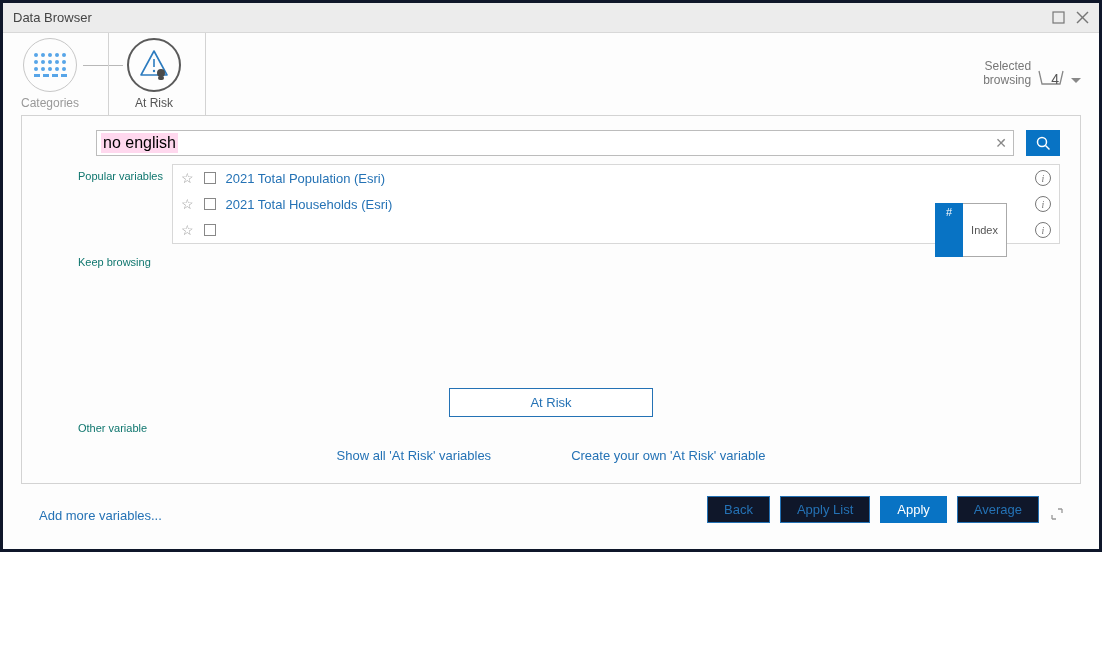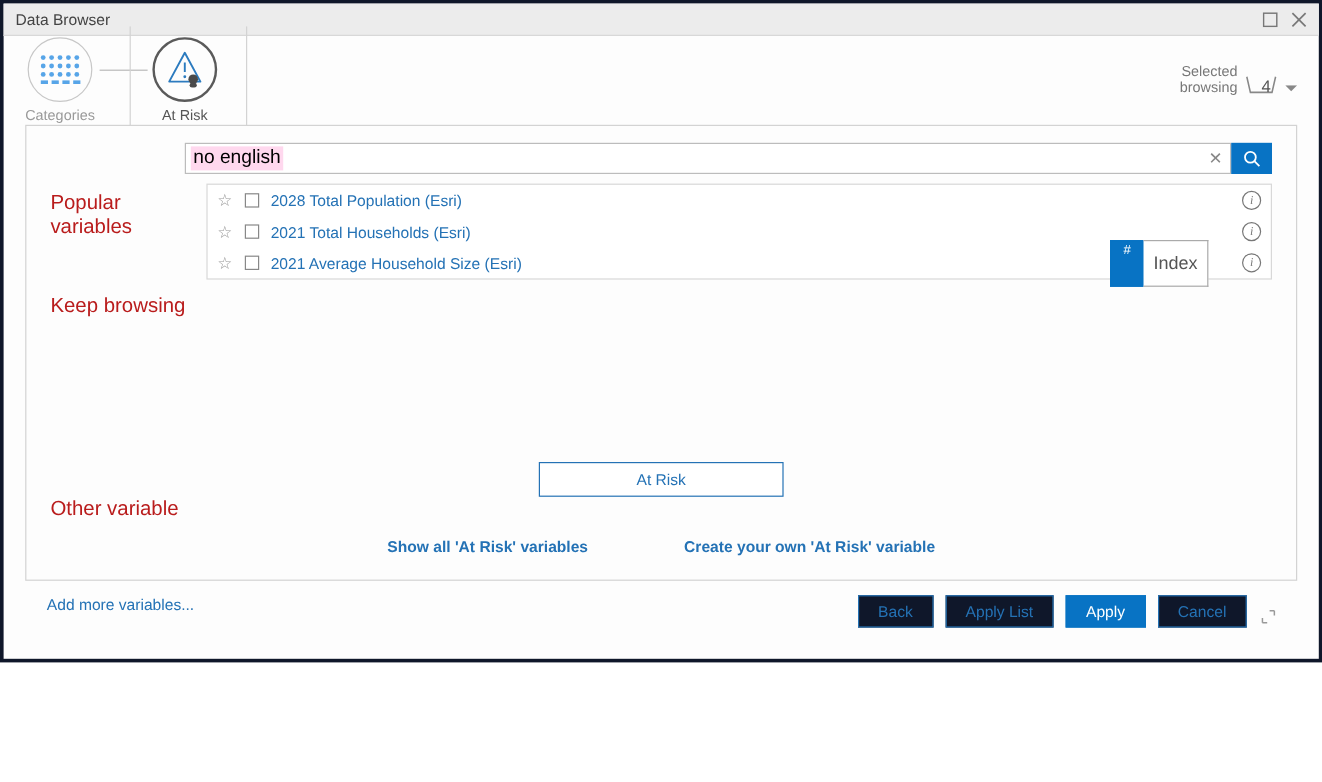--- a/index.html
+++ b/index.html
@@ -32,50 +32,50 @@
   position: absolute;
   top: -83px; 
   left: 86px;
   width: 96px;
   height: 83px;
   border: 1px solid #d3d3d3;
   border-top: none;
   border-bottom: none;
 }
 
-.search-row { display: flex; margin-left: 112px; margin-bottom: 8px; }
+.search-row { display: flex; margin-left: 54px; margin-bottom: 8px; gap: 12px; }
 .search-input-wrap { flex: 1; border: 1px solid #bcbcbc; display: flex; align-items: center; height: 26px; background: #fff; }
 .search-input-wrap input { flex: 1; border: none; outline: none; padding: 0 6px; font-size: 13px; background: transparent; }
 .search-highlight { background: #ffd8ee; padding: 1px 2px; margin-left:4px;}
 .clear-icon { width: 24px; text-align: center; color: #888; cursor: pointer; font-size: 14px;}
 .search-btn { width: 34px; height: 26px; background: #0873c4; display: flex; align-items: center; justify-content: center; cursor: pointer; }
 
-.section-label { font-size: 17px; color: #b91c1c; }
+.section-label { font-size: 11px; color: #0f766e; margin-left: 36px; }
 .pop-row { display:flex; align-items: flex-start;}
 .pop-label-col { width: 130px; padding-top: 6px;}
 .pop-list { flex: 1; border: 1px solid #d8d8d8; background: #fff; }
 .pop-item { display: flex; align-items: center; height: 26px; padding: 0 8px; gap: 10px; }
 .pop-item .star { color: #999; cursor: pointer; font-size: 14px;}
 .pop-item .chk { width: 12px; height: 12px; border: 1px solid #888; cursor: pointer; }
 .pop-item .var-link { color: #2472b5; font-size: 13px; cursor: pointer; }
 .pop-item .spacer { flex: 1; }
 .info-icon { width: 16px; height: 16px; border: 1.2px solid #777; border-radius: 50%; display: inline-flex; align-items: center; justify-content: center; font-size: 10px; color: #777; font-style: italic; font-family: Georgia, serif; cursor: pointer;}
 .badge-group { display: flex; }
 .badge-num { background: #0873c4; color: #fff; font-size: 11px; padding: 2px 10px; border:1px solid #0873c4; }
-.badge-idx { background: #fff; color: #555; font-size: 15px; padding: 10px 8px; border: 1px solid #aaa; border-left: none; }
+.badge-idx { background: #fff; color: #555; font-size: 11px; padding: 20px 8px; border: 1px solid #aaa; border-left: none; }
 
 .keep-label-row { margin-top: 12px; }
 .center-btn-row { display:flex; justify-content:center; margin-top: 120px;}
 .center-btn { border: 1px solid #2472b5; color: #2472b5; background:#fff; padding: 6px 80px; font-size:13px; cursor:pointer; }
 
 .other-opts-row { margin-top: auto; }
-.other-links { display: flex; justify-content: center; gap: 80px; margin-top: 14px; margin-bottom: 6px; font-weight: bold;}
+.other-links { display: flex; justify-content: center; gap: 80px; margin-top: 14px; margin-bottom: 6px;}
 .other-links a { color: #2472b5; font-size: 13px; text-decoration: none; cursor: pointer; }
 
-.footer { display: flex; align-items: flex-start; padding: 12px 18px 8px; }
+.footer { display: flex; align-items: flex-end; padding: 12px 18px 8px; }
 .add-more { color: #2472b5; font-size: 13px; cursor: pointer; }
 .footer-spacer { flex: 1; }
 .footer-btn { border: 1px solid #2472b5; color: #2472b5; background: #0f172a; padding: 5px 16px; font-size: 13px; margin-left: 10px; cursor: pointer; }
 .footer-btn.primary { background: #0873c4; color: #fff; border-color:#0873c4; }
 .resize-grip { margin-left: 12px; color: #aaa; font-size: 12px; align-self: flex-end; cursor: nwse-resize; }
 
 
 .cat-grid { display: grid; grid-template-columns: repeat(5, 4px); grid-template-rows: repeat(3, 4px); gap: 3px;}
 .cat-grid span { width:4px; height:4px; background:#57a5e8; border-radius:50%;}
 .cat-bars { display:flex; gap:3px; margin-top:3px;}
@@ -186,35 +186,34 @@
       </div>
 
       <div class="pop-row">
         <div class="pop-label-col">
           <div class="section-label">Popular variables</div>
         </div>
         <div class="pop-list">
           <div class="pop-item">
             <span class="star">☆</span>
             <span class="chk"></span>
-            <span class="var-link">2028 Total Population (Esri)</span>
+            <span class="var-link">2021 Total Population (Esri)</span>
             <span class="spacer"></span>
             <span class="info-icon">i</span>
           </div>
           <div class="pop-item">
             <span class="star">☆</span>
             <span class="chk"></span>
             <span class="var-link">2021 Total Households (Esri)</span>
             <span class="spacer"></span>
             <span class="info-icon">i</span>
           </div>
           <div class="pop-item">
             <span class="star">☆</span>
             <span class="chk"></span>
-            <span class="var-link">2021 Average Household Size (Esri)</span>
             <span class="spacer"></span>
             <span class="badge-group">
               <span class="badge-num">#</span>
               <span class="badge-idx">Index</span>
             </span>
             <span style="width:8px;"></span>
             <span class="info-icon">i</span>
           </div>
         </div>
       </div>
@@ -236,21 +235,21 @@
       </div>
 
     </div>
 
     <div class="footer">
       <span class="add-more">Add more variables...</span>
       <span class="footer-spacer"></span>
       <button class="footer-btn">Back</button>
       <button class="footer-btn">Apply List</button>
       <button class="footer-btn primary">Apply</button>
-      <button class="footer-btn">Cancel</button>
+      <button class="footer-btn">Average</button>
       <span class="resize-grip">
         <svg width="12" height="12" viewBox="0 0 12 12">
             <path d="M1 11 L5 11 M1 11 L1 7 M11 1 L7 1 M11 1 L11 5" stroke="#999" stroke-width="1.3" fill="none"></path>
           </svg>
       </span>
     </div>
   </div>
 
 </div>
 

